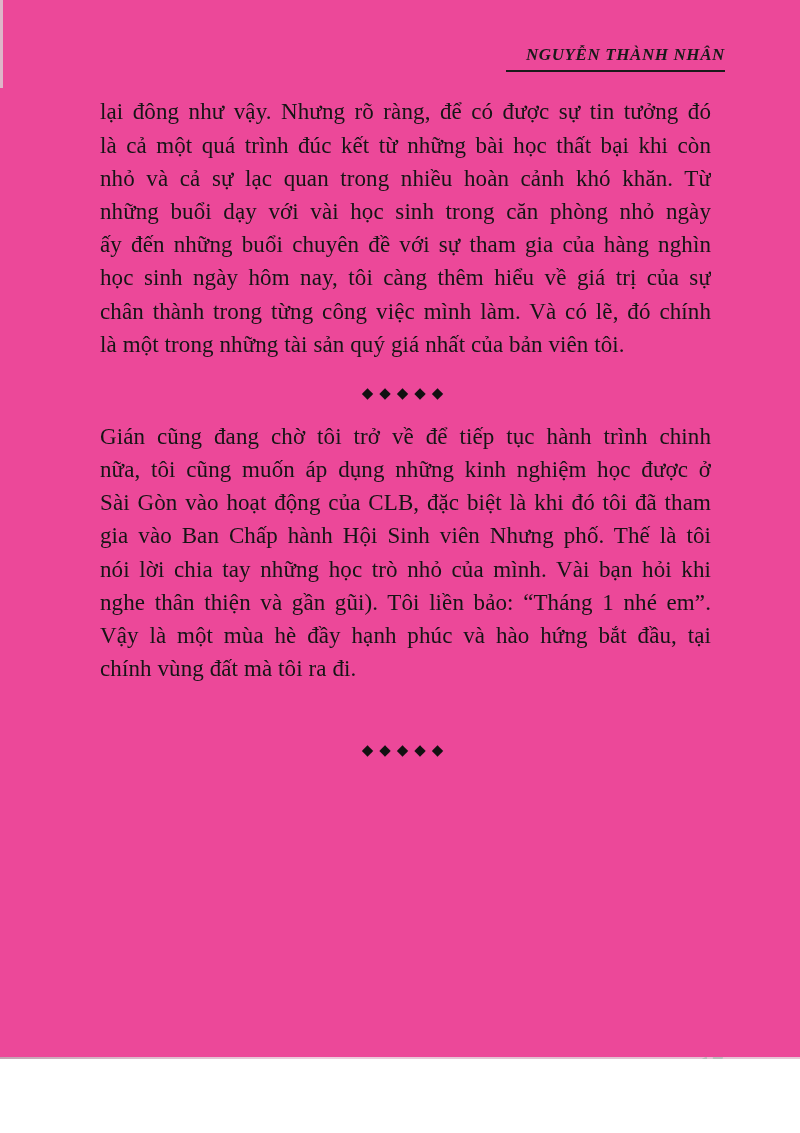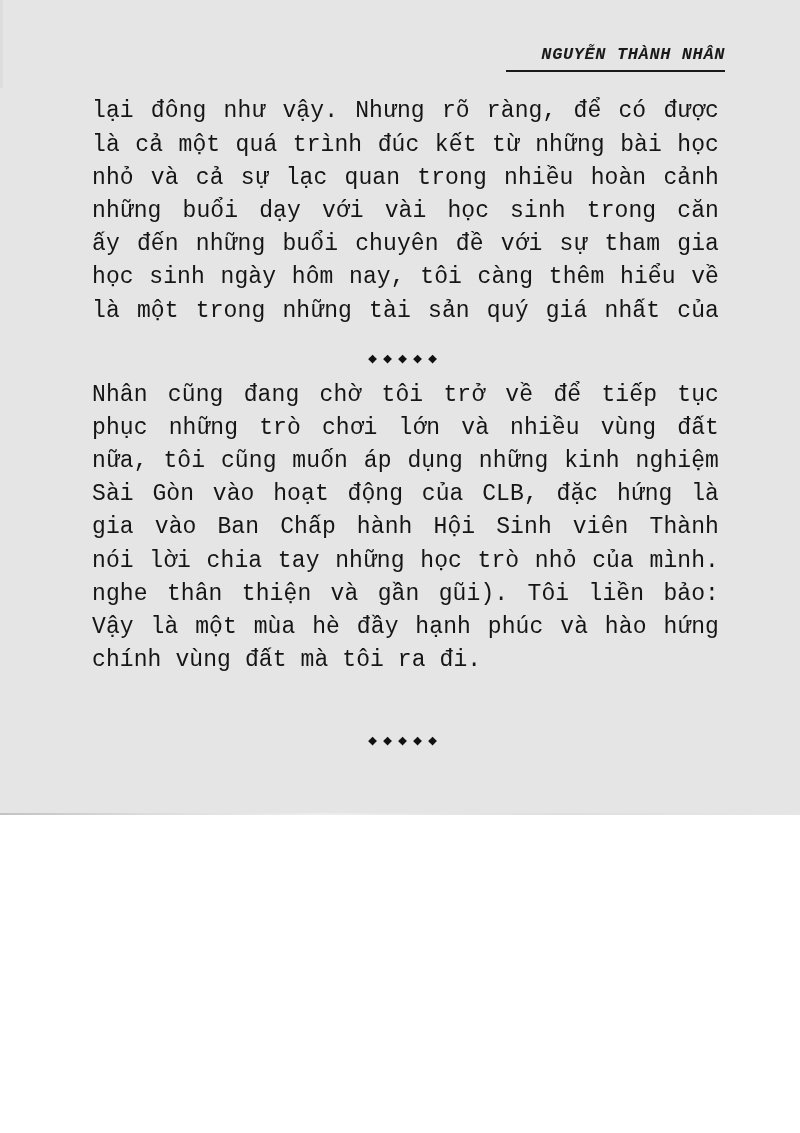--- a/index.html
+++ b/index.html
@@ -3,24 +3,24 @@
 <meta charset="utf-8">
 <style>
   html, body {
     margin: 0;
     padding: 0;
     background: #ffffff;
   }
   .page {
     position: relative;
     width: 800px;
-    height: 815px;
-    background: #e5e5e5;
+    height: 1059px;
+    background: #ec4899;
     overflow: hidden;
-    font-family: Liberation Mono, monospace;
+    font-family: Liberation Serif, serif;
     color: #151515;
   }
   
   .edge-left {
     position: absolute;
     left: 0; top: 0;
     width: 3px; height: 88px;
     background: #d9d9d9;
     opacity: 0.75;
   }
@@ -45,21 +45,21 @@
     width: 219px;
     height: 2.4px;
     background: #1a1a1a;
     margin: 5px 75px 0 auto;
   }
   .content {
     margin: 23px 73px 0 84px; 
     font-size: 23px;
     line-height: 33.2px;
   }
-  .paragraph { margin: 8px; }
+  .paragraph { margin: 16px; }
   .line {
     height: 33.2px;
     overflow: hidden;
     text-align: justify;
     text-align-last: justify;
     letter-spacing: 0.1px;
   }
   .line.last {
     text-align-last: left;
   }
@@ -98,31 +98,31 @@
 
   <div class="content">
 
     <div class="paragraph">
         <div class="line">lại đông như vậy. Nhưng rõ ràng, để có được sự tin tưởng đó</div>
         <div class="line">là cả một quá trình đúc kết từ những bài học thất bại khi còn</div>
         <div class="line">nhỏ và cả sự lạc quan trong nhiều hoàn cảnh khó khăn. Từ</div>
         <div class="line">những buổi dạy với vài học sinh trong căn phòng nhỏ ngày</div>
         <div class="line">ấy đến những buổi chuyên đề với sự tham gia của hàng nghìn</div>
         <div class="line">học sinh ngày hôm nay, tôi càng thêm hiểu về giá trị của sự</div>
+        <div class="line">chân thành trong từng công việc mình làm. Và có lẽ, đó chính</div>
         <div class="line last">là một trong những tài sản quý giá nhất của bản viên tôi.</div>
       </div>
 
     <div class="separator sep-1">◆◆◆◆◆</div>
 
     <div class="paragraph">
-        <div class="line">Nhân cũng đang chờ tôi trở về để tiếp tục hành trình chinh</div>
-        <div class="line">phục những trò chơi lớn và nhiều vùng đất mới. Các bài giảng,</div>
+        <div class="line">Gián cũng đang chờ tôi trở về để tiếp tục hành trình chinh</div>
         <div class="line">nữa, tôi cũng muốn áp dụng những kinh nghiệm học được ở</div>
-        <div class="line">Sài Gòn vào hoạt động của CLB, đặc hứng là khi đó tôi đã tham</div>
-        <div class="line">gia vào Ban Chấp hành Hội Sinh viên Thành phố. Thế là tôi</div>
+        <div class="line">Sài Gòn vào hoạt động của CLB, đặc biệt là khi đó tôi đã tham</div>
+        <div class="line">gia vào Ban Chấp hành Hội Sinh viên Nhưng phố. Thế là tôi</div>
         <div class="line">nói lời chia tay những học trò nhỏ của mình. Vài bạn hỏi khi</div>
         <div class="line">nghe thân thiện và gần gũi). Tôi liền bảo: “Tháng 1 nhé em”.</div>
         <div class="line">Vậy là một mùa hè đầy hạnh phúc và hào hứng bắt đầu, tại</div>
         <div class="line last">chính vùng đất mà tôi ra đi.</div>
       </div>
 
     <div class="separator sep-2">◆◆◆◆◆</div>
 
   </div>
 

